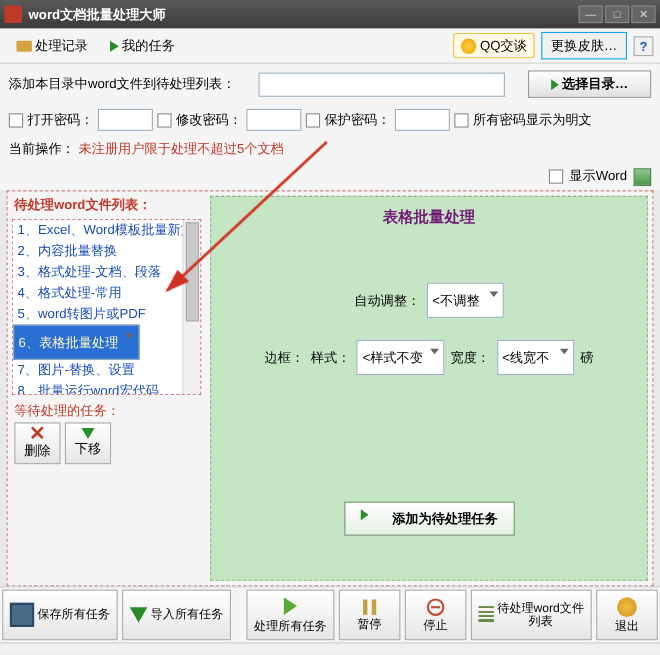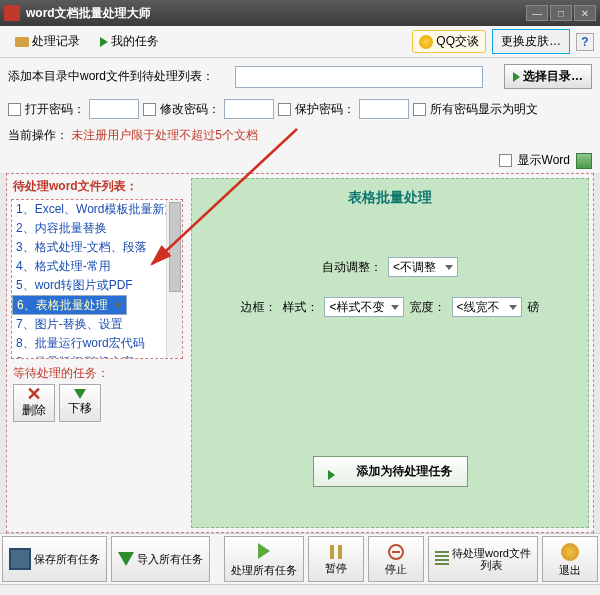--- a/index.html
+++ b/index.html
@@ -14,21 +14,21 @@
 .ico-play{width:0;height:0;border-left:8px solid #2a8c2a;border-top:5px solid transparent;border-bottom:5px solid transparent}
 .ico-folder{width:14px;height:10px;background:#d4a040;border-radius:1px}
 .ico-gear{width:12px;height:12px;border:2px solid #666;border-radius:50%}
 .toolbar-right{margin-left:auto;display:flex;align-items:center;gap:6px}
 .qq-btn{display:flex;align-items:center;gap:3px;padding:2px 6px;border:1px solid #f0c040;background:#fffbe8;border-radius:3px}
 .qq-ico{width:14px;height:14px;border-radius:50%;background:radial-gradient(#ffd040,#e8a000)}
 .skin-btn{padding:3px 8px;border:1px solid #0ea5e9;background:#f0f0f0}
 .help-btn{width:18px;height:18px;border:1px solid #aaa;background:#f0f0f0;display:flex;align-items:center;justify-content:center;color:#2060c0;font-weight:bold}
 .row1{display:flex;align-items:center;padding:6px 8px;gap:21px;background:#f5f5f5}
 .dir-input{flex:1;height:22px;border:1px solid #9aaebf}
-.select-dir{padding:3px 8px;border:1px solid #999;background:linear-gradient(#fff,#e0e0e0);display:flex;align-items:center;gap:3px;font-weight:bold}
+.select-dir{padding:3px 20px;border:1px solid #999;background:linear-gradient(#fff,#e0e0e0);display:flex;align-items:center;gap:3px;font-weight:bold}
 .ico-arrow-r{width:0;height:0;border-left:7px solid #2a8c2a;border-top:5px solid transparent;border-bottom:5px solid transparent}
 .row2{display:flex;align-items:center;padding:4px 8px;gap:4px;background:#f5f5f5;flex-wrap:nowrap}
 .chk{width:13px;height:13px;border:1px solid #888;background:#fff;flex-shrink:0}
 .pw-input{width:50px;height:20px;border:1px solid #9aaebf;flex-shrink:1}
 .row3{padding:4px 8px;background:#f5f5f5}
 .red{color:#c0392b}
 .row4{display:flex;justify-content:flex-end;align-items:center;padding:4px 8px;gap:6px;background:#f5f5f5}
 .disk-ico{width:16px;height:16px;background:linear-gradient(#8ec88e,#4a9a4a);border:1px solid #3a7a3a}
 .main{display:flex;height:360px;border:1px dashed #d08080;margin:0 6px;background:#f5f5f5;position:relative}
 .left-col{width:180px;display:flex;flex-direction:column}
@@ -36,25 +36,25 @@
 .opt-list{border:1px dashed #d08080;margin:0 4px;height:160px;overflow-y:auto;background:#fff;position:relative}
 .opt-item{color:#1a4db3;padding:1px 4px;cursor:pointer;white-space:nowrap;overflow:hidden}
 .opt-item.sel{background:#2a6fd4;color:#fef9c3}
 .pend-hdr{color:#c0392b;padding:6px 6px 2px}
 .pend-btns{display:flex;gap:4px;padding:0 6px}
 .sq-btn{width:42px;height:38px;border:1px solid #aaa;background:linear-gradient(#fff,#e5e5e5);display:flex;flex-direction:column;align-items:center;justify-content:center;gap:1px;font-size:11px}
 .ico-x{color:#c0392b;font-size:18px;font-weight:bold;line-height:14px}
 .ico-up{width:0;height:0;border-bottom:10px solid #2a8c2a;border-left:6px solid transparent;border-right:6px solid transparent}
 .ico-down{width:0;height:0;border-top:10px solid #2a8c2a;border-left:6px solid transparent;border-right:6px solid transparent}
 .right-col{flex:1;border:1px dashed #8ab88a;margin:4px;background:#c5e5c5;display:flex;flex-direction:column;align-items:center;padding:10px}
-.panel-title{color:#0f766e;font-weight:bold;font-size:14px;margin-bottom:40px}
+.panel-title{color:#701a75;font-weight:bold;font-size:14px;margin-bottom:40px}
 .form-row{display:flex;align-items:center;gap:6px;margin:10px 0}
-.sel{height:20px;border:1px solid #9aaebf;background:#fff;padding:0 18px 0 4px;position:relative;display:inline-flex;align-items:center;min-width:70px}
+.sel{height:32px;border:1px solid #9aaebf;background:#fff;padding:0 18px 0 4px;position:relative;display:inline-flex;align-items:center;min-width:70px}
 .sel::after{content:"";position:absolute;right:4px;top:7px;width:0;height:0;border-top:5px solid #666;border-left:4px solid transparent;border-right:4px solid transparent}
-.add-task{margin-top:auto;margin-bottom:30px;padding:6px 14px;border:1px solid #7a9a7a;background:linear-gradient(#fff,#e5f0e5);display:flex;align-items:flex-end;gap:22px;font-weight:bold}
+.add-task{margin-top:auto;margin-bottom:30px;padding:6px 14px;border:1px solid #7a9a7a;background:linear-gradient(#fff,#e5f0e5);display:flex;align-items:flex-start;gap:22px;font-weight:bold}
 .arrow-svg{position:absolute;left:120px;top:-50px;pointer-events:none;z-index:10}
 .bottom-bar{display:flex;align-items:center;padding:2px;gap:4px;background:#f5f5f5;border-top:1px solid #ccc}
 .big-btn{height:46px;border:1px solid #aaa;background:linear-gradient(#fff,#e5e5e5);display:flex;align-items:center;justify-content:center;gap:3px;padding:0 6px;flex-direction:row}
 .big-btn .lbl{font-size:11px;text-align:center;line-height:12px}
 .ico-save{width:22px;height:22px;background:#4a6a8a;border:2px solid #2a4a6a}
 .ico-import{width:0;height:0;border-top:14px solid #2a8c2a;border-left:8px solid transparent;border-right:8px solid transparent}
 .ico-play-big{width:0;height:0;border-left:12px solid #5aaa3a;border-top:8px solid transparent;border-bottom:8px solid transparent;margin-bottom:2px}
 .ico-pause{width:12px;height:14px;border-left:4px solid #c0a040;border-right:4px solid #c0a040}
 .ico-stop-c{width:16px;height:16px;border:2px solid #c05030;border-radius:50%;position:relative}
 .ico-stop-c::after{content:"";position:absolute;left:2px;top:5px;width:8px;height:2px;background:#c05030}

